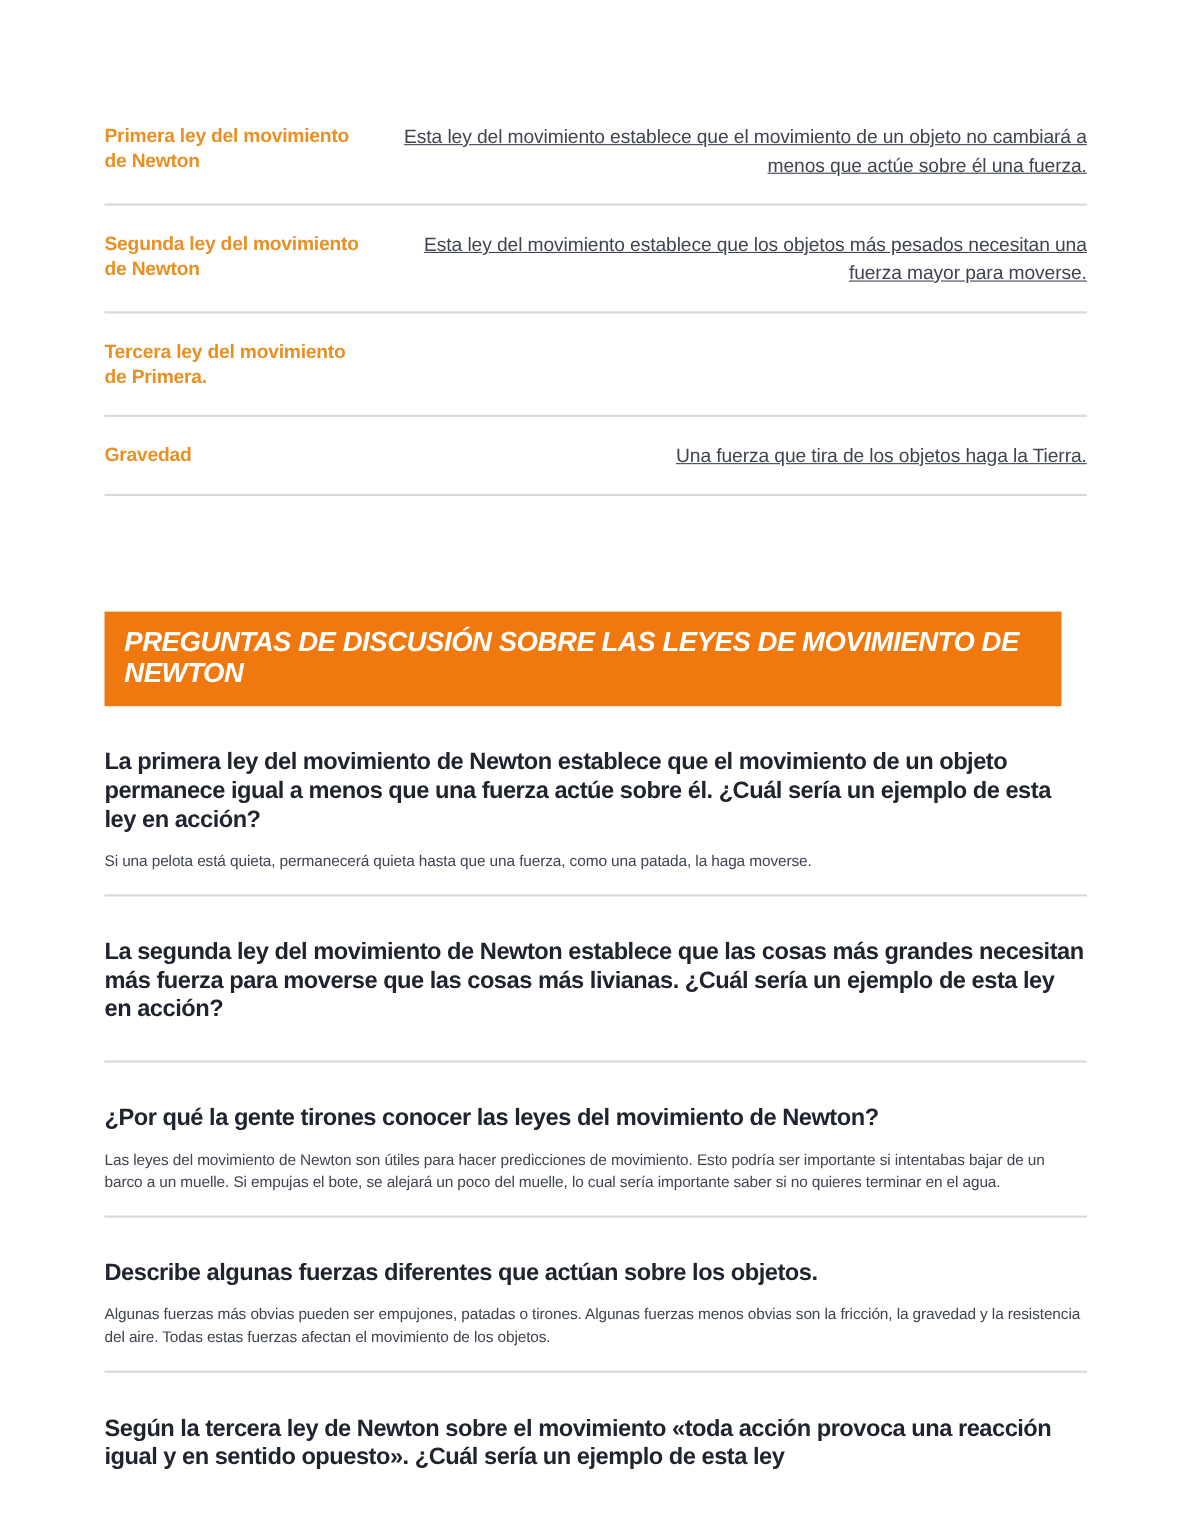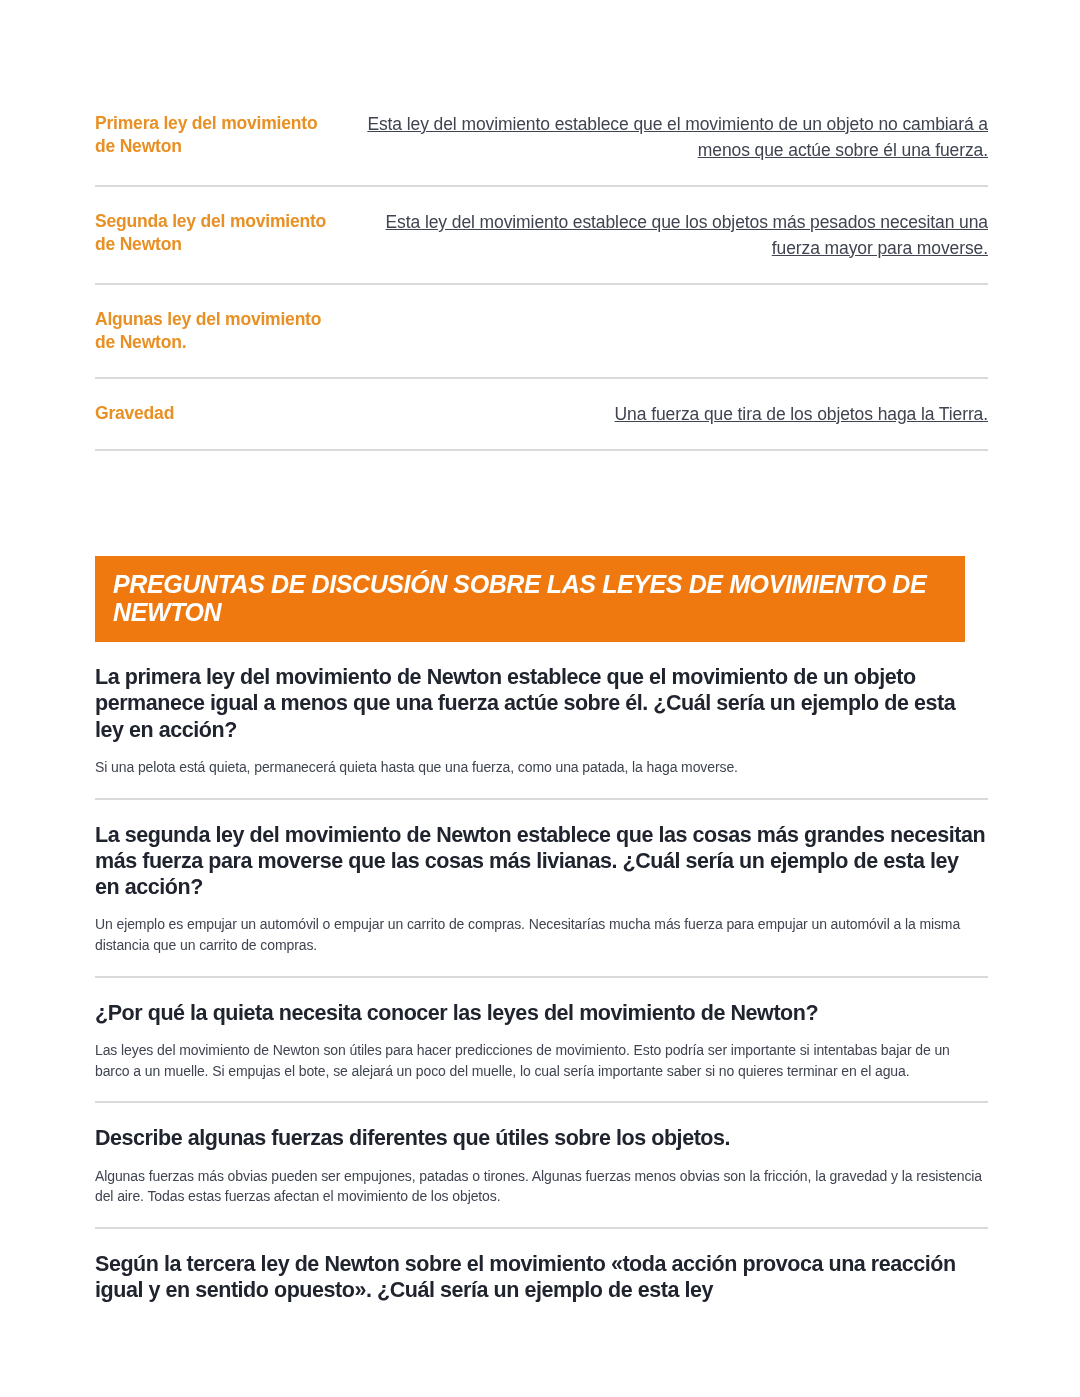--- a/index.html
+++ b/index.html
@@ -85,21 +85,21 @@
     font-size: 25px;
     line-height: 1.12;
     letter-spacing: -0.4px;
     text-transform: uppercase;
   }
 
   
   .qa-list { margin-top: 0; }
 
   .qa-block {
-    padding-top: 22px;
+    padding-top: 37px;
     padding-bottom: 20px;
     border-bottom: 2px solid #d9d9d9;
   }
   .qa-block.last { border-bottom: none; }
 
   .qa-question {
     color: #20242e;
     font-weight: 700;
     font-size: 21.5px;
     line-height: 1.22;
@@ -130,21 +130,21 @@
       </div>
       <div class="vocab-spacer"></div>
 
       <div class="vocab-row-cells">
         <div class="vocab-term">Segunda ley del movimiento de Newton</div>
         <div class="vocab-def">Esta ley del movimiento establece que los objetos más pesados necesitan una fuerza mayor para moverse.</div>
       </div>
       <div class="vocab-spacer"></div>
 
       <div class="vocab-row-cells">
-        <div class="vocab-term">Algunas ley del movimiento de Newton.</div>
+        <div class="vocab-term">Tercera ley del movimiento de Primera.</div>
       </div>
       <div class="vocab-spacer"></div>
 
       <div class="vocab-row-cells">
         <div class="vocab-term">Gravedad</div>
         <div class="vocab-def">Una fuerza que tira de los objetos haga la Tierra.</div>
       </div>
       <div class="vocab-spacer"></div>
 
 
@@ -156,30 +156,29 @@
 
     <div class="qa-list">
 
       <div class="qa-block">
         <p class="qa-question">La primera ley del movimiento de Newton establece que el movimiento de un objeto permanece igual a menos que una fuerza actúe sobre él. ¿Cuál sería un ejemplo de esta ley en acción?</p>
         <p class="qa-answer">Si una pelota está quieta, permanecerá quieta hasta que una fuerza, como una patada, la haga moverse.</p>
       </div>
 
       <div class="qa-block">
         <p class="qa-question">La segunda ley del movimiento de Newton establece que las cosas más grandes necesitan más fuerza para moverse que las cosas más livianas. ¿Cuál sería un ejemplo de esta ley en acción?</p>
-        <p class="qa-answer">Un ejemplo es empujar un automóvil o empujar un carrito de compras. Necesitarías mucha más fuerza para empujar un automóvil a la misma distancia que un carrito de compras.</p>
       </div>
 
       <div class="qa-block">
-        <p class="qa-question">¿Por qué la quieta necesita conocer las leyes del movimiento de Newton?</p>
+        <p class="qa-question">¿Por qué la gente tirones conocer las leyes del movimiento de Newton?</p>
         <p class="qa-answer">Las leyes del movimiento de Newton son útiles para hacer predicciones de movimiento. Esto podría ser importante si intentabas bajar de un barco a un muelle. Si empujas el bote, se alejará un poco del muelle, lo cual sería importante saber si no quieres terminar en el agua.</p>
       </div>
 
       <div class="qa-block">
-        <p class="qa-question">Describe algunas fuerzas diferentes que útiles sobre los objetos.</p>
+        <p class="qa-question">Describe algunas fuerzas diferentes que actúan sobre los objetos.</p>
         <p class="qa-answer">Algunas fuerzas más obvias pueden ser empujones, patadas o tirones. Algunas fuerzas menos obvias son la fricción, la gravedad y la resistencia del aire. Todas estas fuerzas afectan el movimiento de los objetos.</p>
       </div>
 
       <div class="qa-block last">
         <p class="qa-question">Según la tercera ley de Newton sobre el movimiento «toda acción provoca una reacción igual y en sentido opuesto». ¿Cuál sería un ejemplo de esta ley</p>
       </div>
 
     </div>
 
   </div>

